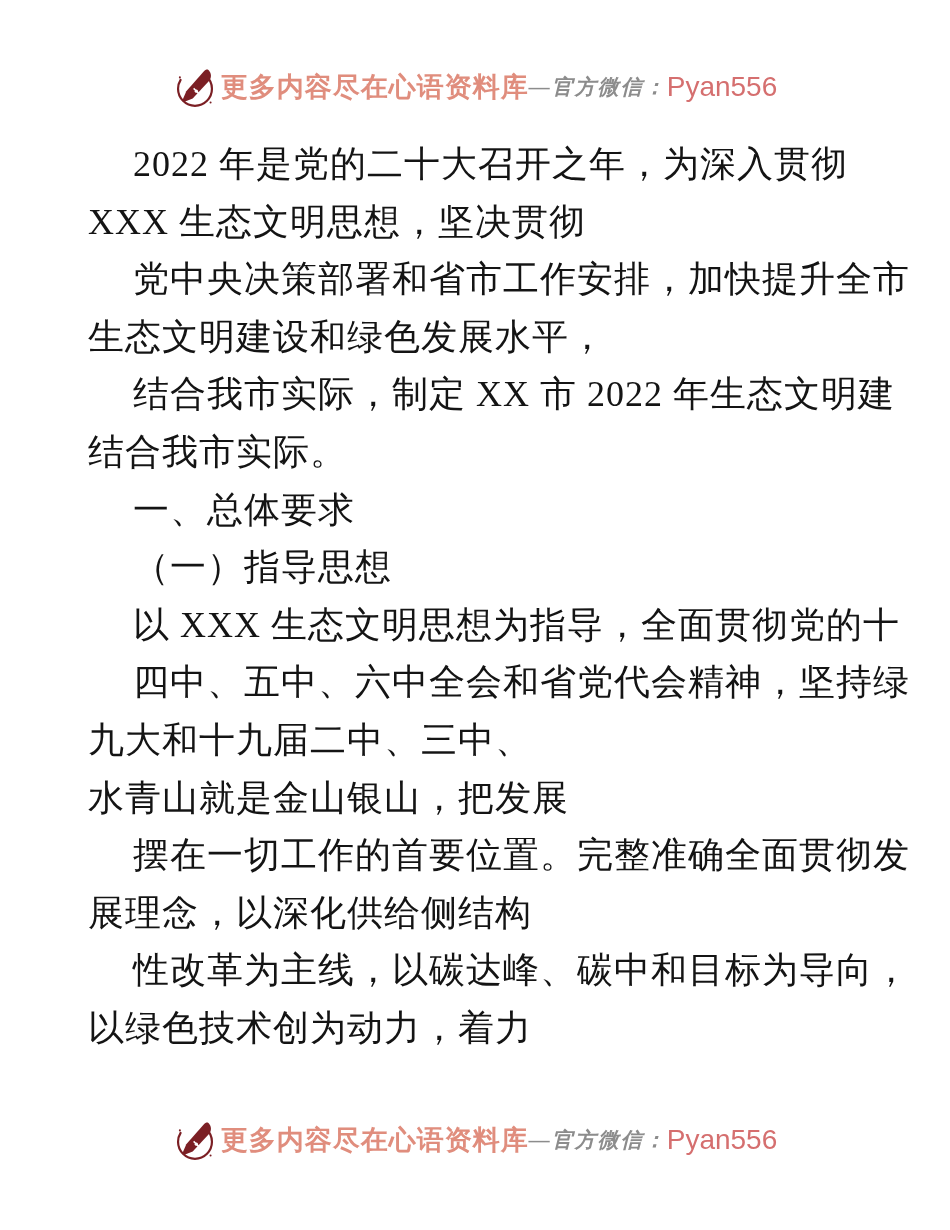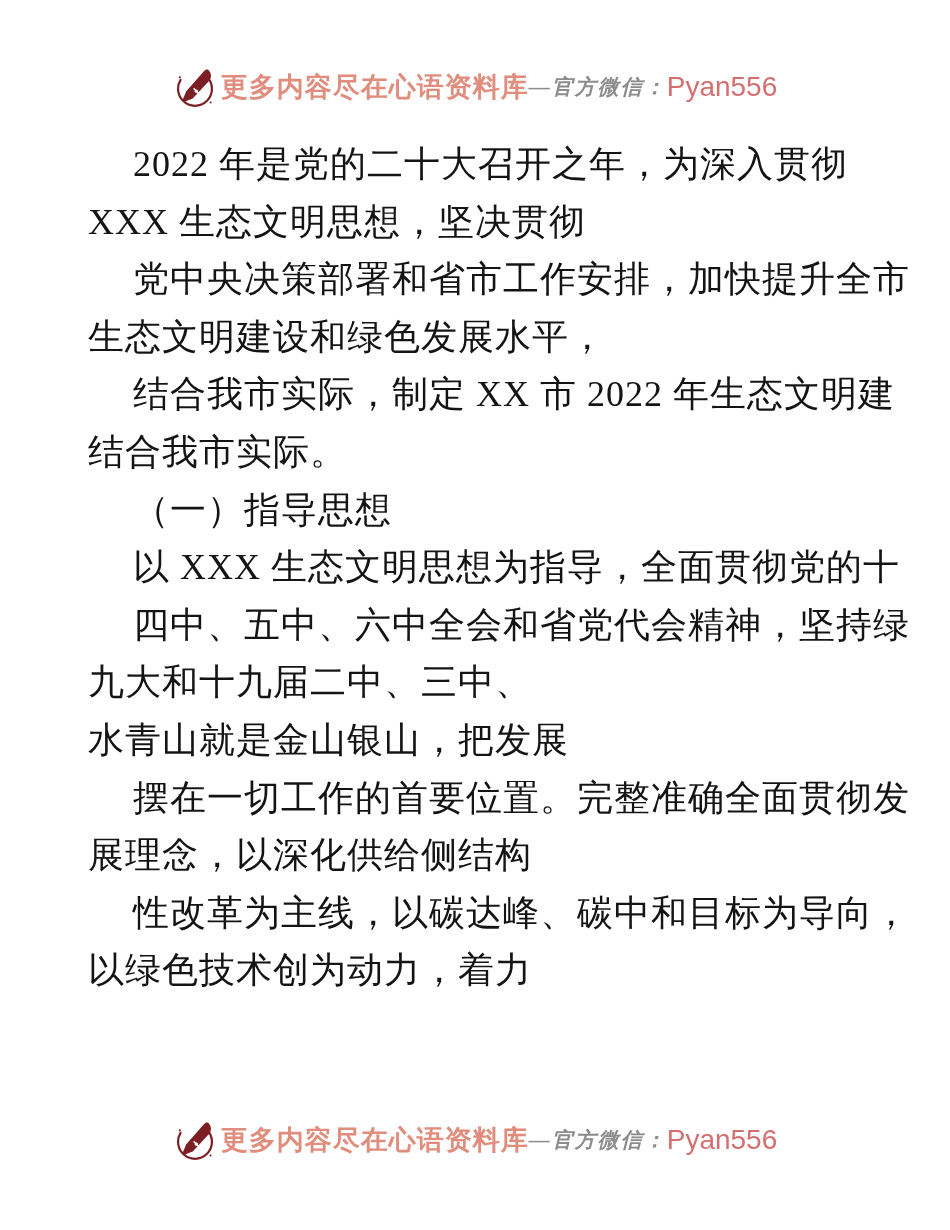--- a/index.html
+++ b/index.html
@@ -79,20 +79,21 @@
 </div>
 
 <main class="doc">
 
 <div class="line indent">2022 年是党的二十大召开之年，为深入贯彻</div>
     <div class="line">XXX 生态文明思想，坚决贯彻</div>
     <div class="line indent">党中央决策部署和省市工作安排，加快提升全市</div>
     <div class="line">生态文明建设和绿色发展水平，</div>
     <div class="line indent">结合我市实际，制定 XX 市 2022 年生态文明建</div>
     <div class="line">结合我市实际。</div>
+    <div class="line indent">一、总体要求</div>
     <div class="line indent">（一）指导思想</div>
     <div class="line indent">以 XXX 生态文明思想为指导，全面贯彻党的十</div>
     <div class="line indent">四中、五中、六中全会和省党代会精神，坚持绿</div>
     <div class="line">九大和十九届二中、三中、</div>
     <div class="line">水青山就是金山银山，把发展</div>
     <div class="line indent">摆在一切工作的首要位置。完整准确全面贯彻发</div>
     <div class="line">展理念，以深化供给侧结构</div>
     <div class="line indent">性改革为主线，以碳达峰、碳中和目标为导向，</div>
     <div class="line">以绿色技术创为动力，着力</div>
   </main>

